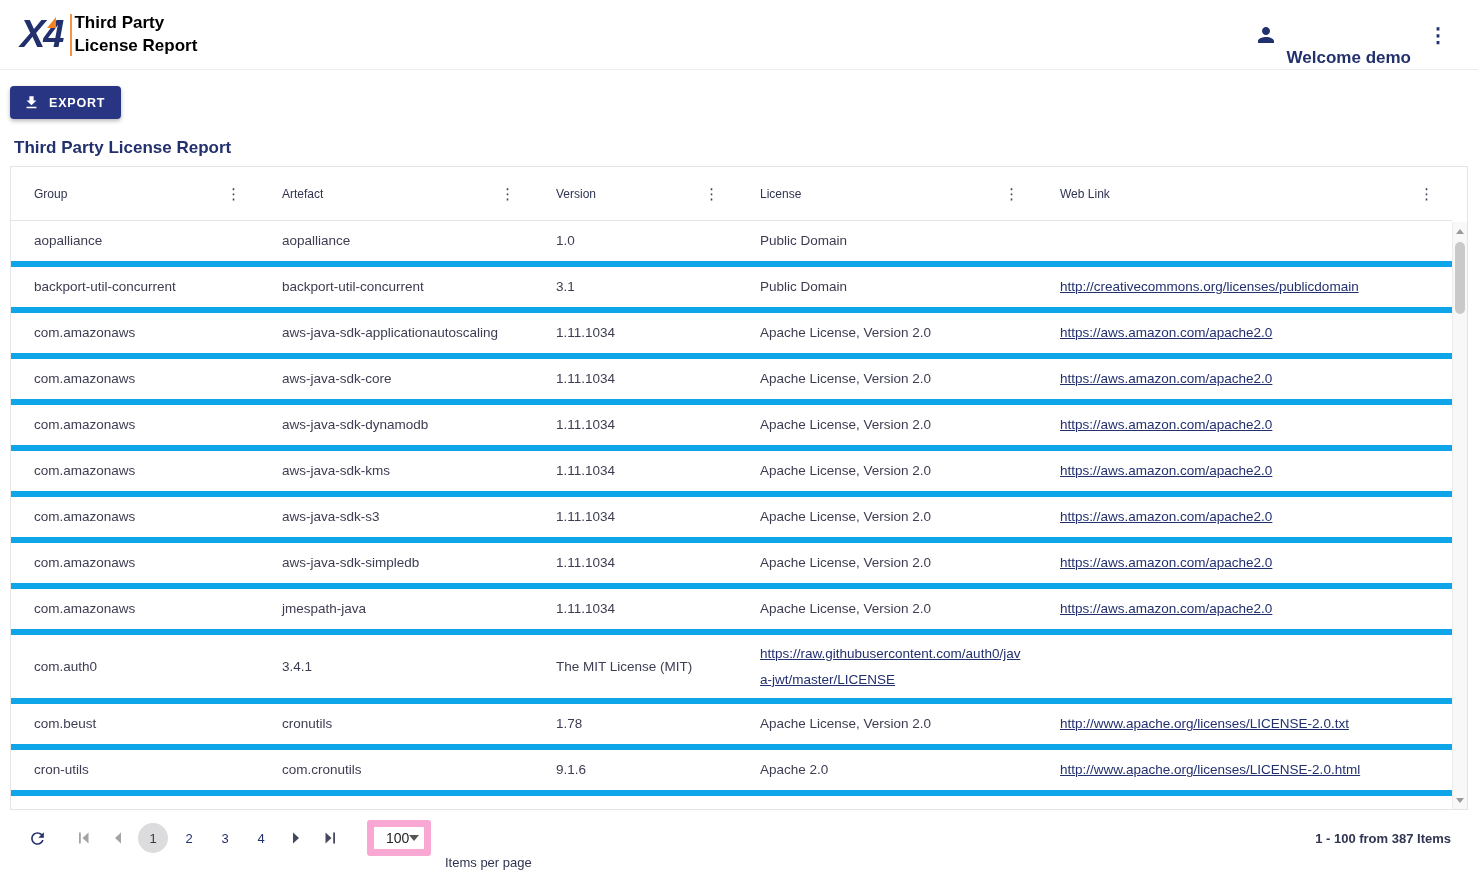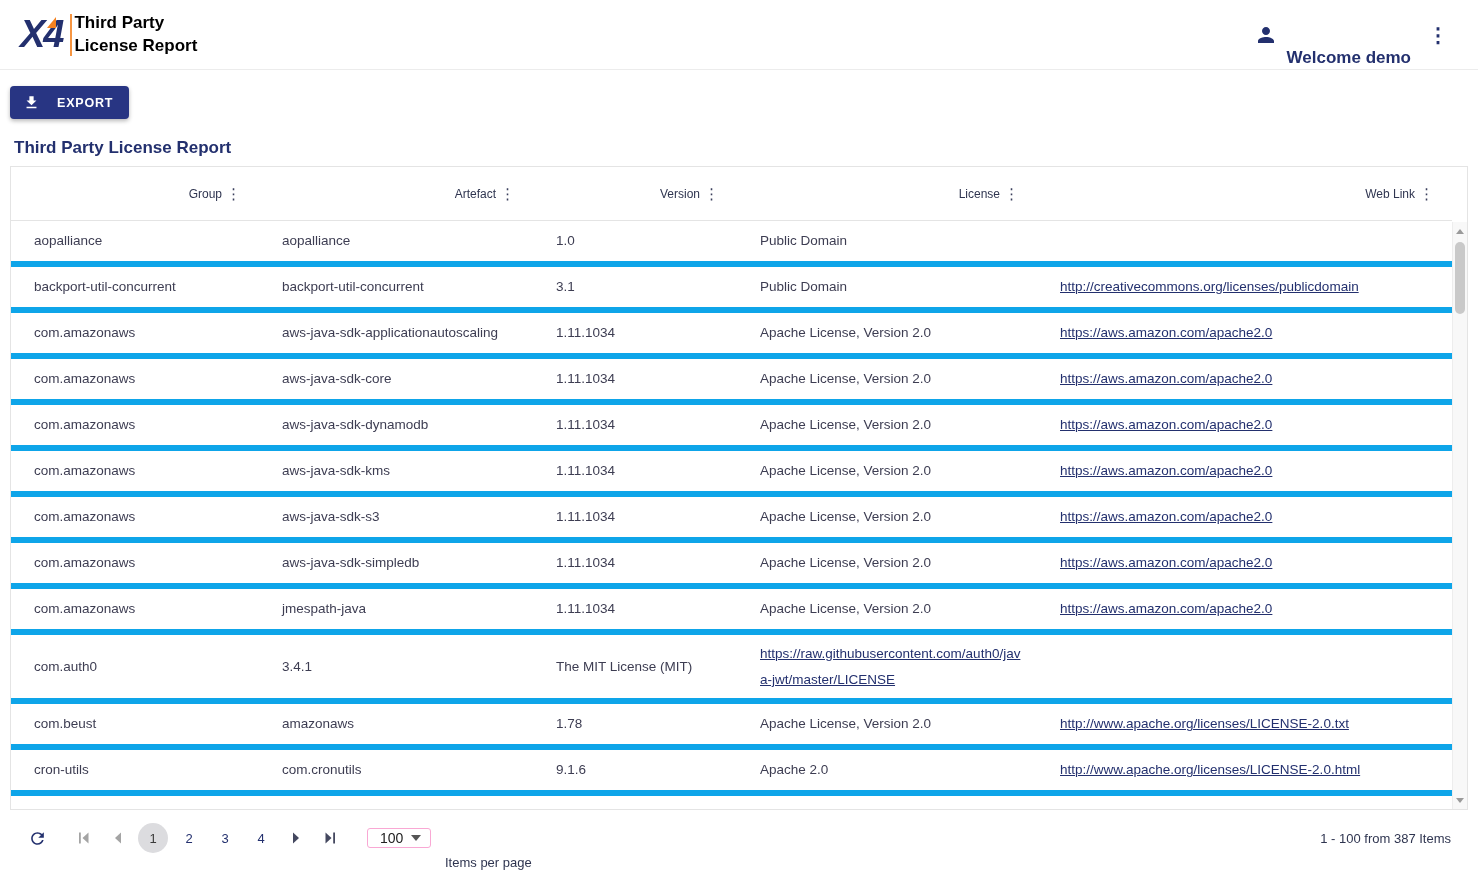--- a/index.html
+++ b/index.html
@@ -32,37 +32,37 @@
 
   .user-area { display: flex; align-items: center; gap: 9px; }
   .person-icon { width: 24px; height: 24px; display: inline-flex; }
   .welcome { color: #23306e; font-weight: 700; font-size: 17px; margin-top: 47px; }
   .kebab-user { color: #23306e; font-size: 20px; font-weight: 700; margin-left: 8px; cursor: pointer; line-height: 1; }
 
   
   .toolbar { padding: 16px 0 0 10px; }
   .export-btn {
     background: #283583; color: #fff; border: none; border-radius: 4px;
-    height: 33px; padding: 0 16px 0 13px; display: inline-flex; align-items: center; gap: 17px;
+    height: 33px; padding: 0 16px 0 13px; display: inline-flex; align-items: center; gap: 9px;
     font-family: "Liberation Sans", sans-serif;
     font-size: 12.5px; font-weight: 700; letter-spacing: .8px; cursor: pointer;
     box-shadow: 0 2px 4px rgba(0,0,0,.28);
   }
 
   
   .page-title { margin: 19px 0 8px 14px; font-size: 17px; font-weight: 700; color: #23306e; }
 
   
   .grid { margin: 0 10px; border: 1px solid #e4e4e4; position: relative; background: #fff; }
   .grid-header {
     display: grid; grid-template-columns: 248px 274px 204px 300px 1fr;
     height: 54px; width: calc(100% - 15px); border-bottom: 1px solid #e4e4e4;
   }
   .gh-cell {
-    display: flex; align-items: center; justify-content: flex-end;
+    display: flex; align-items: center; justify-content: space-between;
     padding: 0 14px 0 23px; font-size: 12px; color: #2f3550; font-weight: 500; cursor: pointer;
   }
   .kebab { color: #3a3f5c; font-size: 15px; line-height: 1; cursor: pointer; padding: 2px 4px; }
 
   .grid-body { width: calc(100% - 15px); padding-bottom: 13px; }
   .grid-row {
     display: grid; grid-template-columns: 248px 274px 204px 300px 1fr;
     min-height: 46px; align-items: center; border-bottom: 6px solid #0ea5e9;
     font-size: 13.5px; color: #3d3d52;
   }
@@ -93,27 +93,27 @@
   .refresh-btn { display: inline-flex; cursor: pointer; margin-right: 20px; }
   .nav-btn { width: 24px; height: 26px; display: inline-flex; align-items: center; justify-content: center; margin: 0 5px; cursor: pointer; }
   .page-num {
     width: 30px; height: 30px; border-radius: 50%; display: inline-flex;
     align-items: center; justify-content: center; font-size: 13px; color: #23306e;
     cursor: pointer; margin: 0 3px; background: transparent; border: none;
     font-family: "Liberation Sans", sans-serif;
   }
   .page-num.current { background: #dcdcdf; color: #3a3a3a; }
   .select-box {
-    margin-left: 20px; width: 64px; height: 20px; border: 1px solid #f9a8d4; border-radius: 3px;
+    margin-left: 20px; width: 64px; height: 36px; border: 7px solid #f9a8d4; border-radius: 3px;
     display: inline-flex; align-items: center; justify-content: space-between;
     padding: 0 9px 0 12px; font-size: 14px; color: #222; background: #fff; cursor: pointer;
   }
   .caret-down { width: 0; height: 0; border-left: 5px solid transparent; border-right: 5px solid transparent; border-top: 6px solid #555; }
   .items-label { margin-left: 14px; font-size: 13px; color: #2f3550; margin-top: 48px; }
-  .range-label { margin-left: auto; font-size: 13px; color: #2f3550; }
+  .range-label { margin-left: auto; font-size: 13px; color: #2f3550; font-weight: bold; }
 </style>
 </head>
 <body>
 
 <div class="header">
   <div class="brand">
     <div class="logo">
       <span class="logo-text">X4</span>
       <span class="logo-accent"></span>
     </div>
@@ -266,21 +266,21 @@
       <div class="cell">com.auth0</div>
       <div class="cell">3.4.1</div>
       <div class="cell">The MIT License (MIT)</div>
       <div class="cell link-cell">
         <a href="#">https://raw.githubusercontent.com/auth0/java-jwt/master/LICENSE</a>
       </div>
     </div>
 
     <div class="grid-row">
       <div class="cell">com.beust</div>
-      <div class="cell">amazonaws</div>
+      <div class="cell">cronutils</div>
       <div class="cell">1.78</div>
       <div class="cell">Apache License, Version 2.0</div>
       <div class="cell link-cell">
         <a href="#">http://www.apache.org/licenses/LICENSE-2.0.txt</a>
       </div>
     </div>
 
     <div class="grid-row">
       <div class="cell">cron-utils</div>
       <div class="cell">com.cronutils</div>

